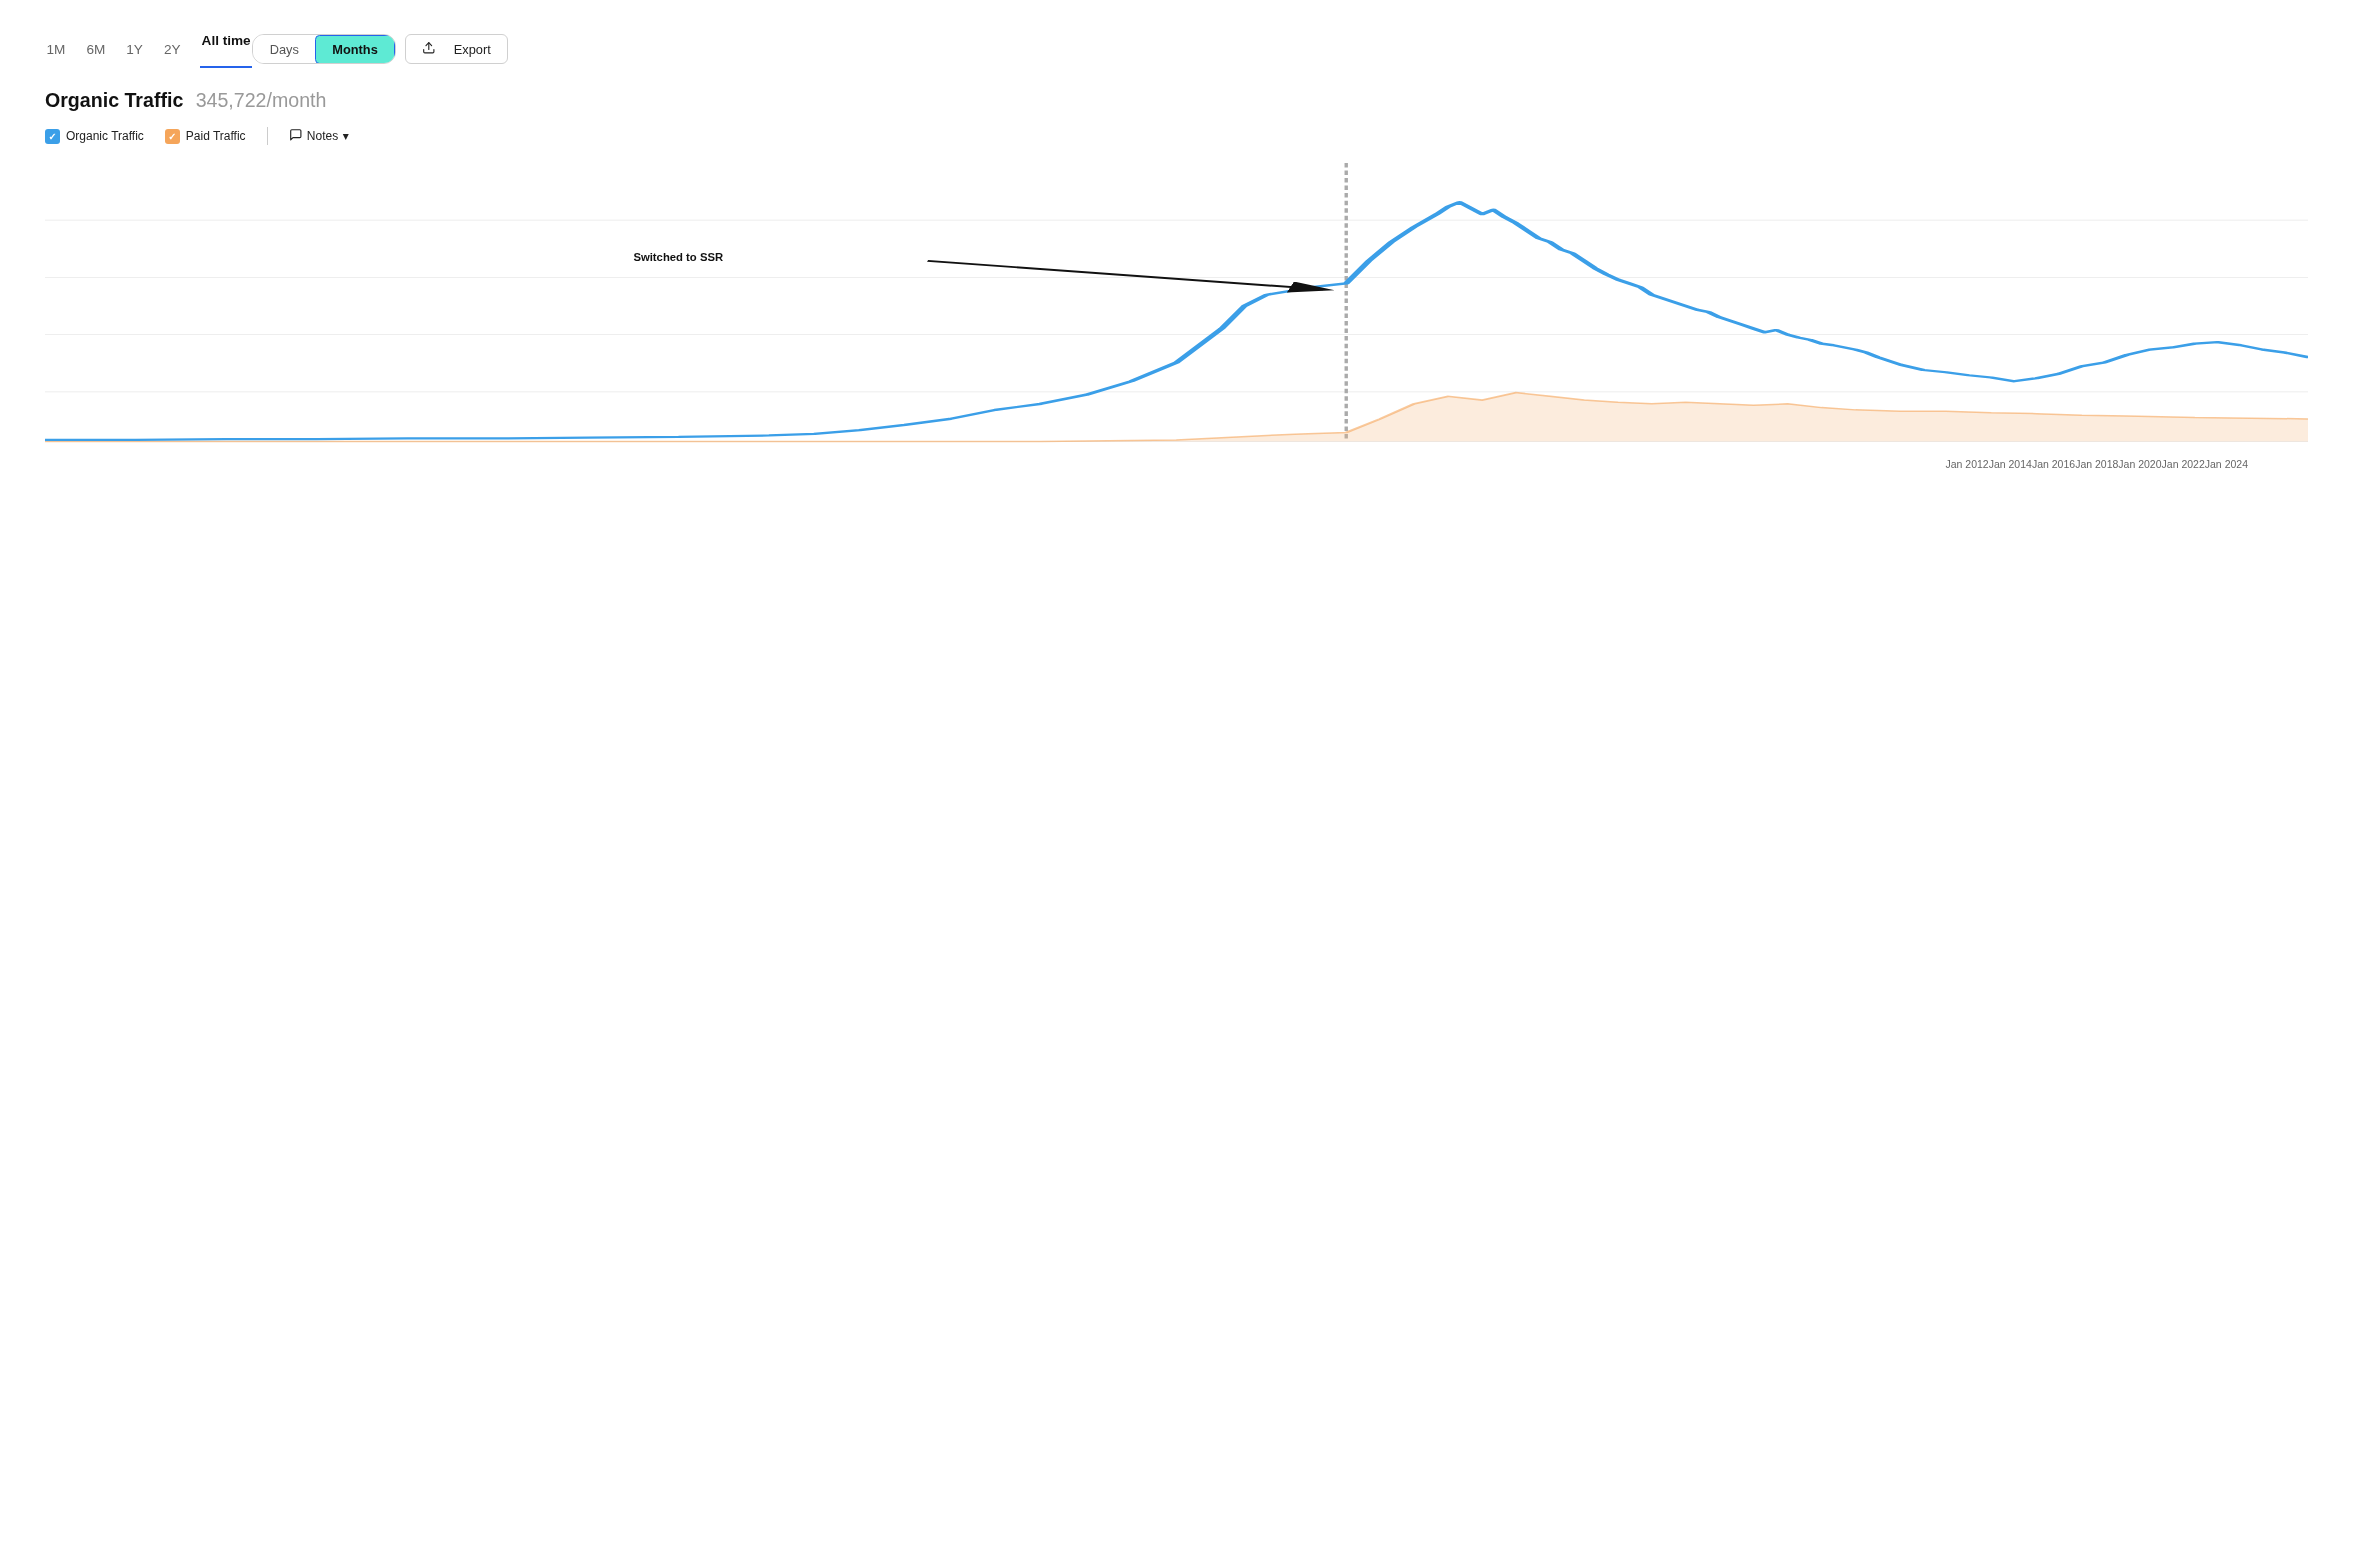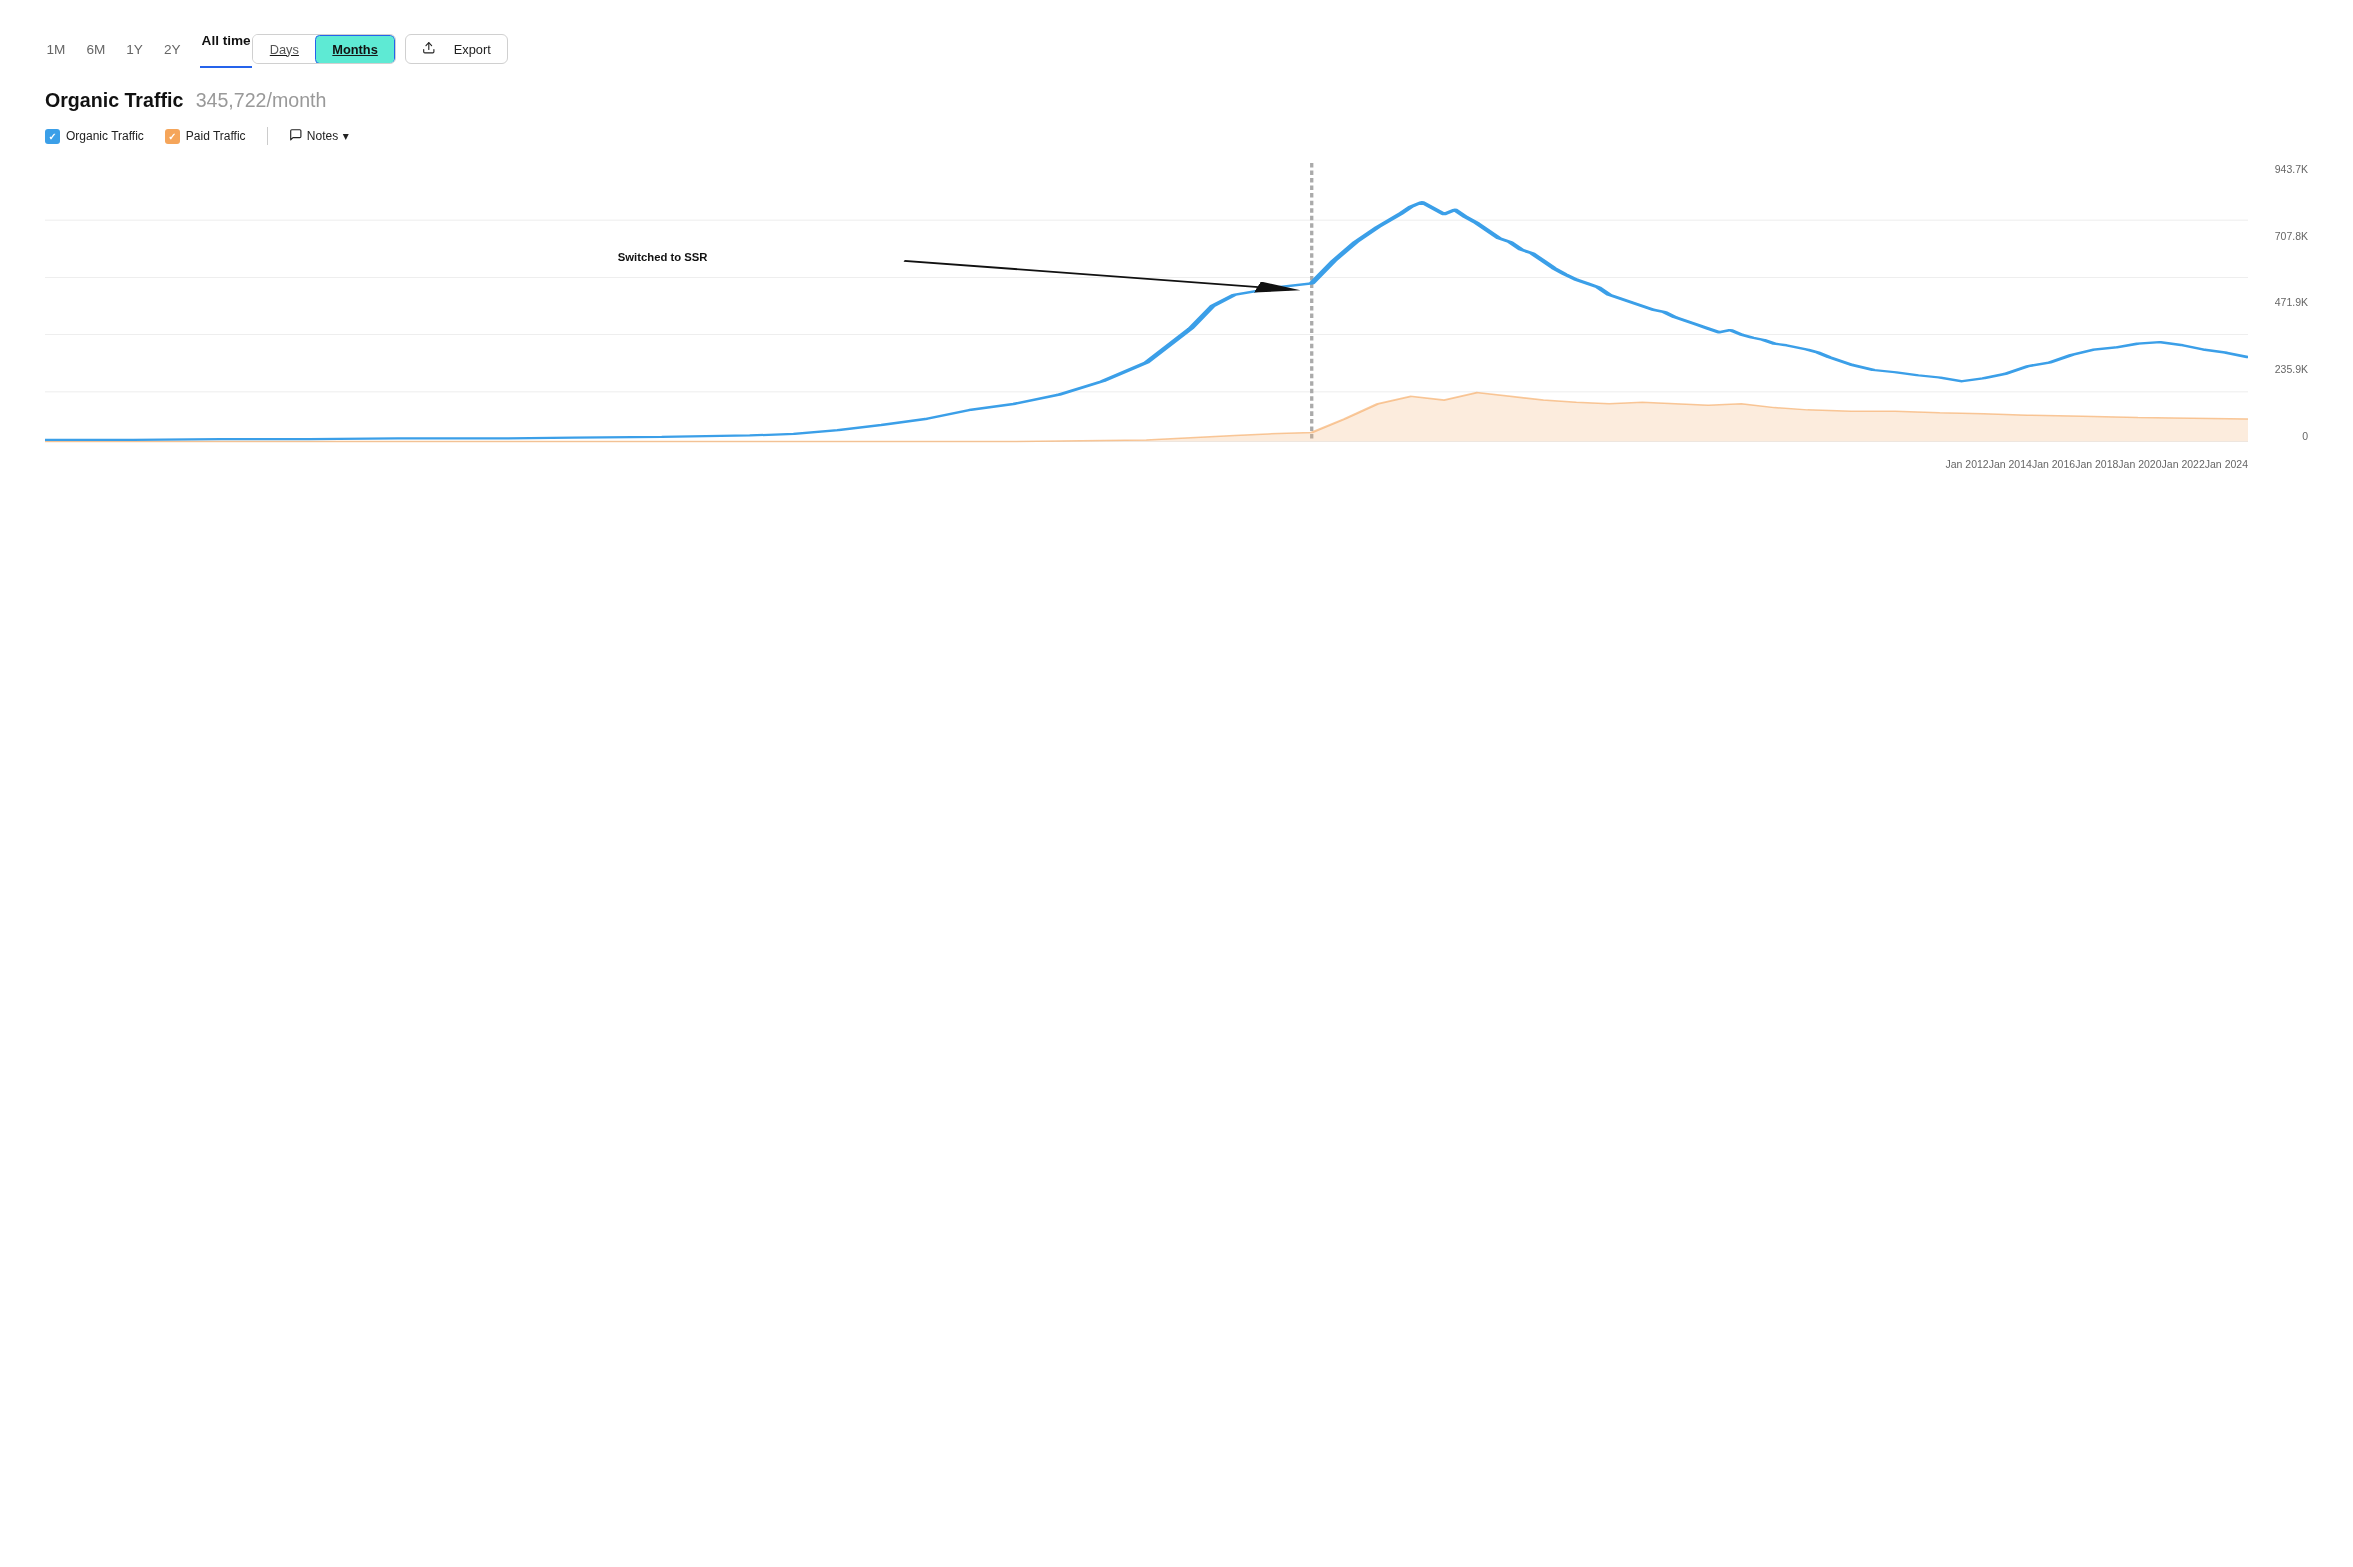--- a/index.html
+++ b/index.html
@@ -42,23 +42,22 @@
 
     .right-controls {
       display: flex;
       align-items: center;
       gap: 9px;
     }
 
     .toggle-group {
       display: flex;
       border: 1.1px solid #d0d0d0;
-      border-radius: 6px;
+      border-radius: 12px;
       overflow: hidden;
-      text-decoration: underline;
     }
 
     .toggle-btn {
       padding: 6px 16.6px;
       font-size: 12.8px;
       border: none;
       background: #fff;
       cursor: pointer;
       color: #555;
     }
@@ -275,27 +274,20 @@
       <defs>
         <marker id="arrow" markerWidth="8" markerHeight="8" refX="6" refY="3" orient="auto">
           <path d="M0,0 L0,6 L8,3 z" fill="#111"></path>
         </marker>
       </defs>
     </svg>
 
     <div style="position:absolute; top:88px; left:26%; font-size:11.3px; font-weight:700; color:#111; white-space:nowrap;">Switched to SSR</div>
   </div>
 
-  <div style="width:60px; height:286px; display:flex; flex-direction:column; justify-content:space-between; align-items:flex-end; padding-bottom:7.5px; font-size:10.5px; color:#666;">
-    <span>943.7K</span>
-    <span>707.8K</span>
-    <span>471.9K</span>
-    <span>235.9K</span>
-    <span>0</span>
-  </div>
 </div>
 
 <div class="x-axis">
   <span>Jan 2012</span>
   <span>Jan 2014</span>
   <span>Jan 2016</span>
   <span>Jan 2018</span>
   <span>Jan 2020</span>
   <span>Jan 2022</span>
   <span>Jan 2024</span>

